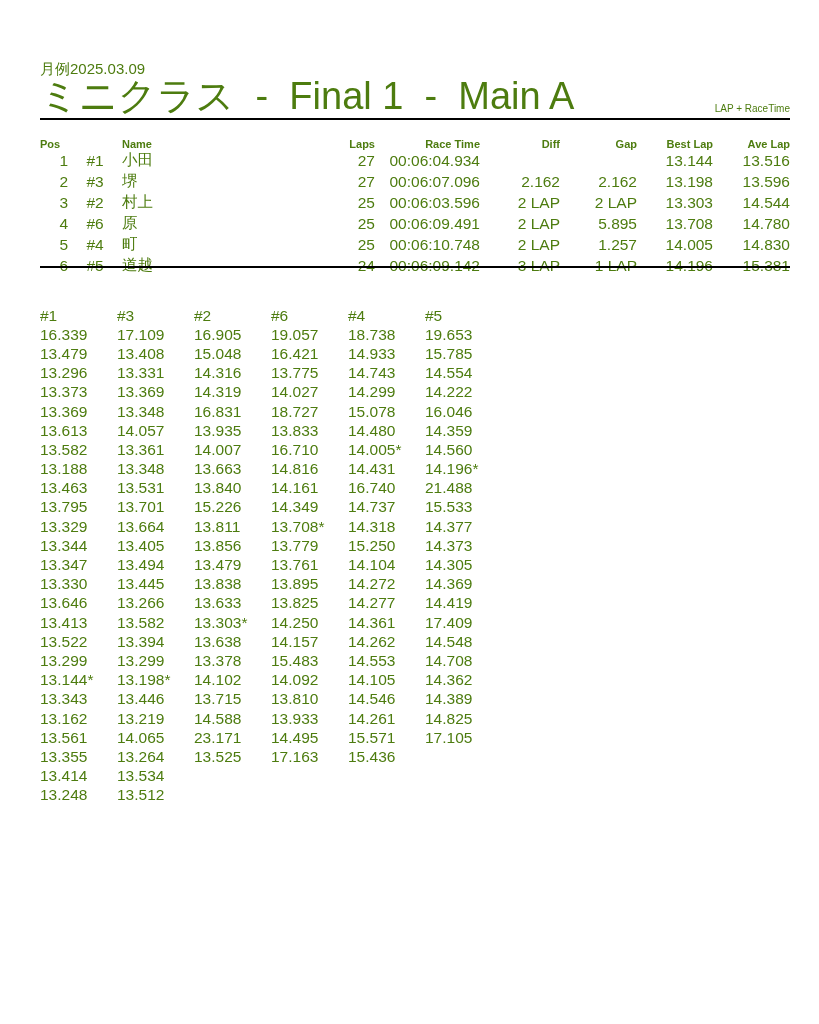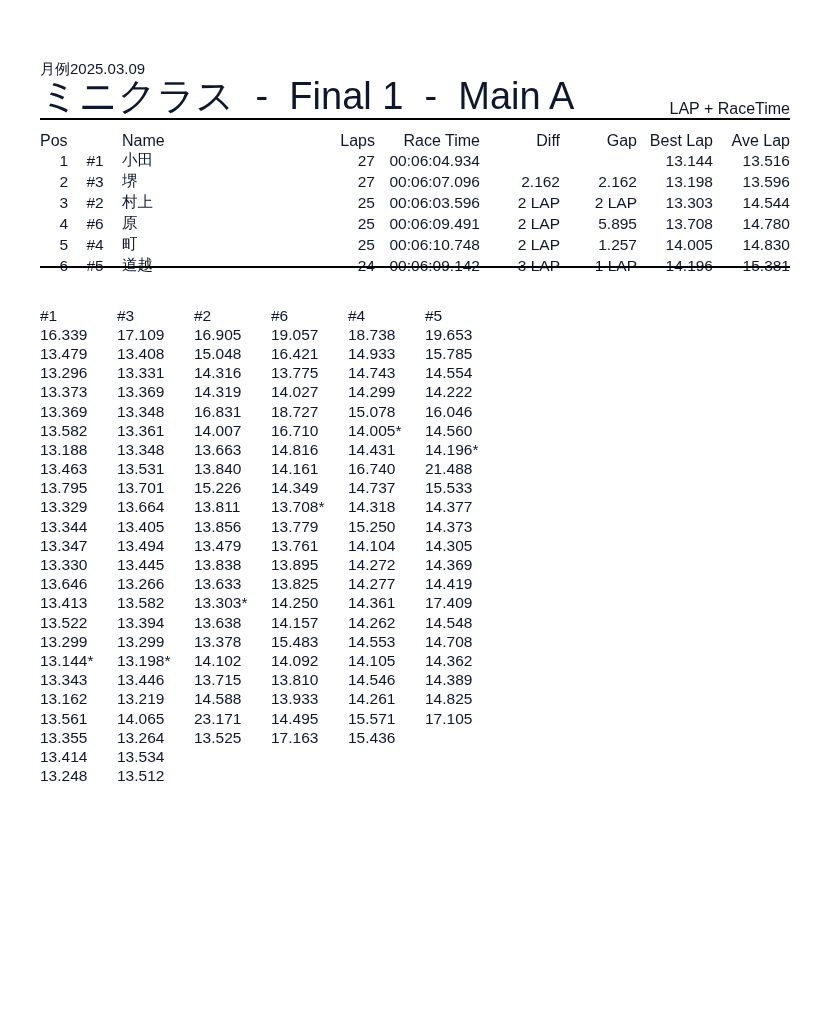--- a/index.html
+++ b/index.html
@@ -1,21 +1,21 @@
 <!DOCTYPE html>
 <html><head>
 <meta charset="utf-8">
 <style>
   html, body { margin: 0; padding: 0; background: #ffffff; }
   .page {
     position: relative;
     width: 819px;
     height: 872px;
     background: #ffffff;
-    color: #0f172a;
+    color: #4d7c0f;
     font-family: "Liberation Sans", sans-serif;
     overflow: hidden;
   }
   .date {
     position: absolute;
     left: 40px;
     top: 60px;
     font-size: 15px;
     line-height: 18px;
   }
@@ -24,21 +24,21 @@
     left: 40px;
     top: 79px;
     font-size: 38px;
     line-height: 34px;
     white-space: pre;
   }
   .subtitle {
     position: absolute;
     right: 29px;
     top: 101px;
-    font-size: 16px;
+    font-size: 10px;
     line-height: 15px;
   }
   .rule {
     position: absolute;
     left: 40px;
     width: 750px;
     background: #000000;
   }
   .rule-title   { top: 118px; height: 2px; }
   .rule-results { top: 266px; height: 2px; }
@@ -46,22 +46,22 @@
   table { border-collapse: collapse; table-layout: fixed; }
   th, td { padding: 0; margin: 0; overflow: hidden; white-space: nowrap; }
 
   .results {
     position: absolute;
     left: 40px;
     top: 132px;
     width: 750px;
   }
   .results th {
-    font-size: 16px;
-    font-weight: 400;
+    font-size: 11px;
+    font-weight: 700;
     height: 18px;
     vertical-align: bottom;
   }
   .results td {
     font-size: 15.5px;
     height: 19.3px;
     vertical-align: middle;
   }
   .laps {
     position: absolute;
@@ -236,20 +236,28 @@
         </tr>
         <tr>
           <td>13.369</td>
           <td>13.348</td>
           <td>16.831</td>
           <td>18.727</td>
           <td>15.078</td>
           <td>16.046</td>
         </tr>
         <tr>
+          <td>13.613</td>
+          <td>14.057</td>
+          <td>13.935</td>
+          <td>13.833</td>
+          <td>14.480</td>
+          <td>14.359</td>
+        </tr>
+        <tr>
           <td>13.582</td>
           <td>13.361</td>
           <td>14.007</td>
           <td>16.710</td>
           <td>14.005*</td>
           <td>14.560</td>
         </tr>
         <tr>
           <td>13.188</td>
           <td>13.348</td>

